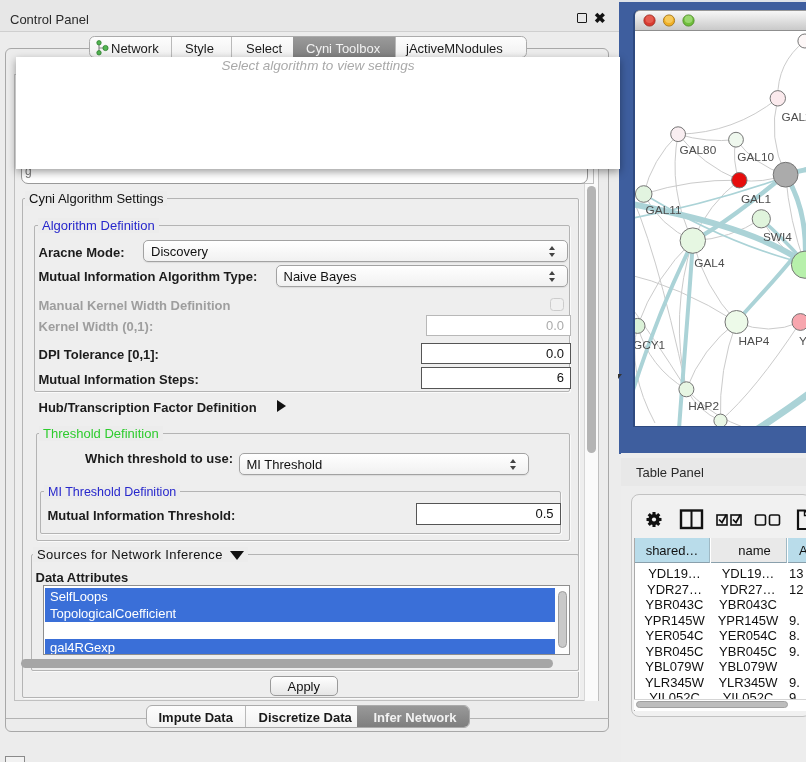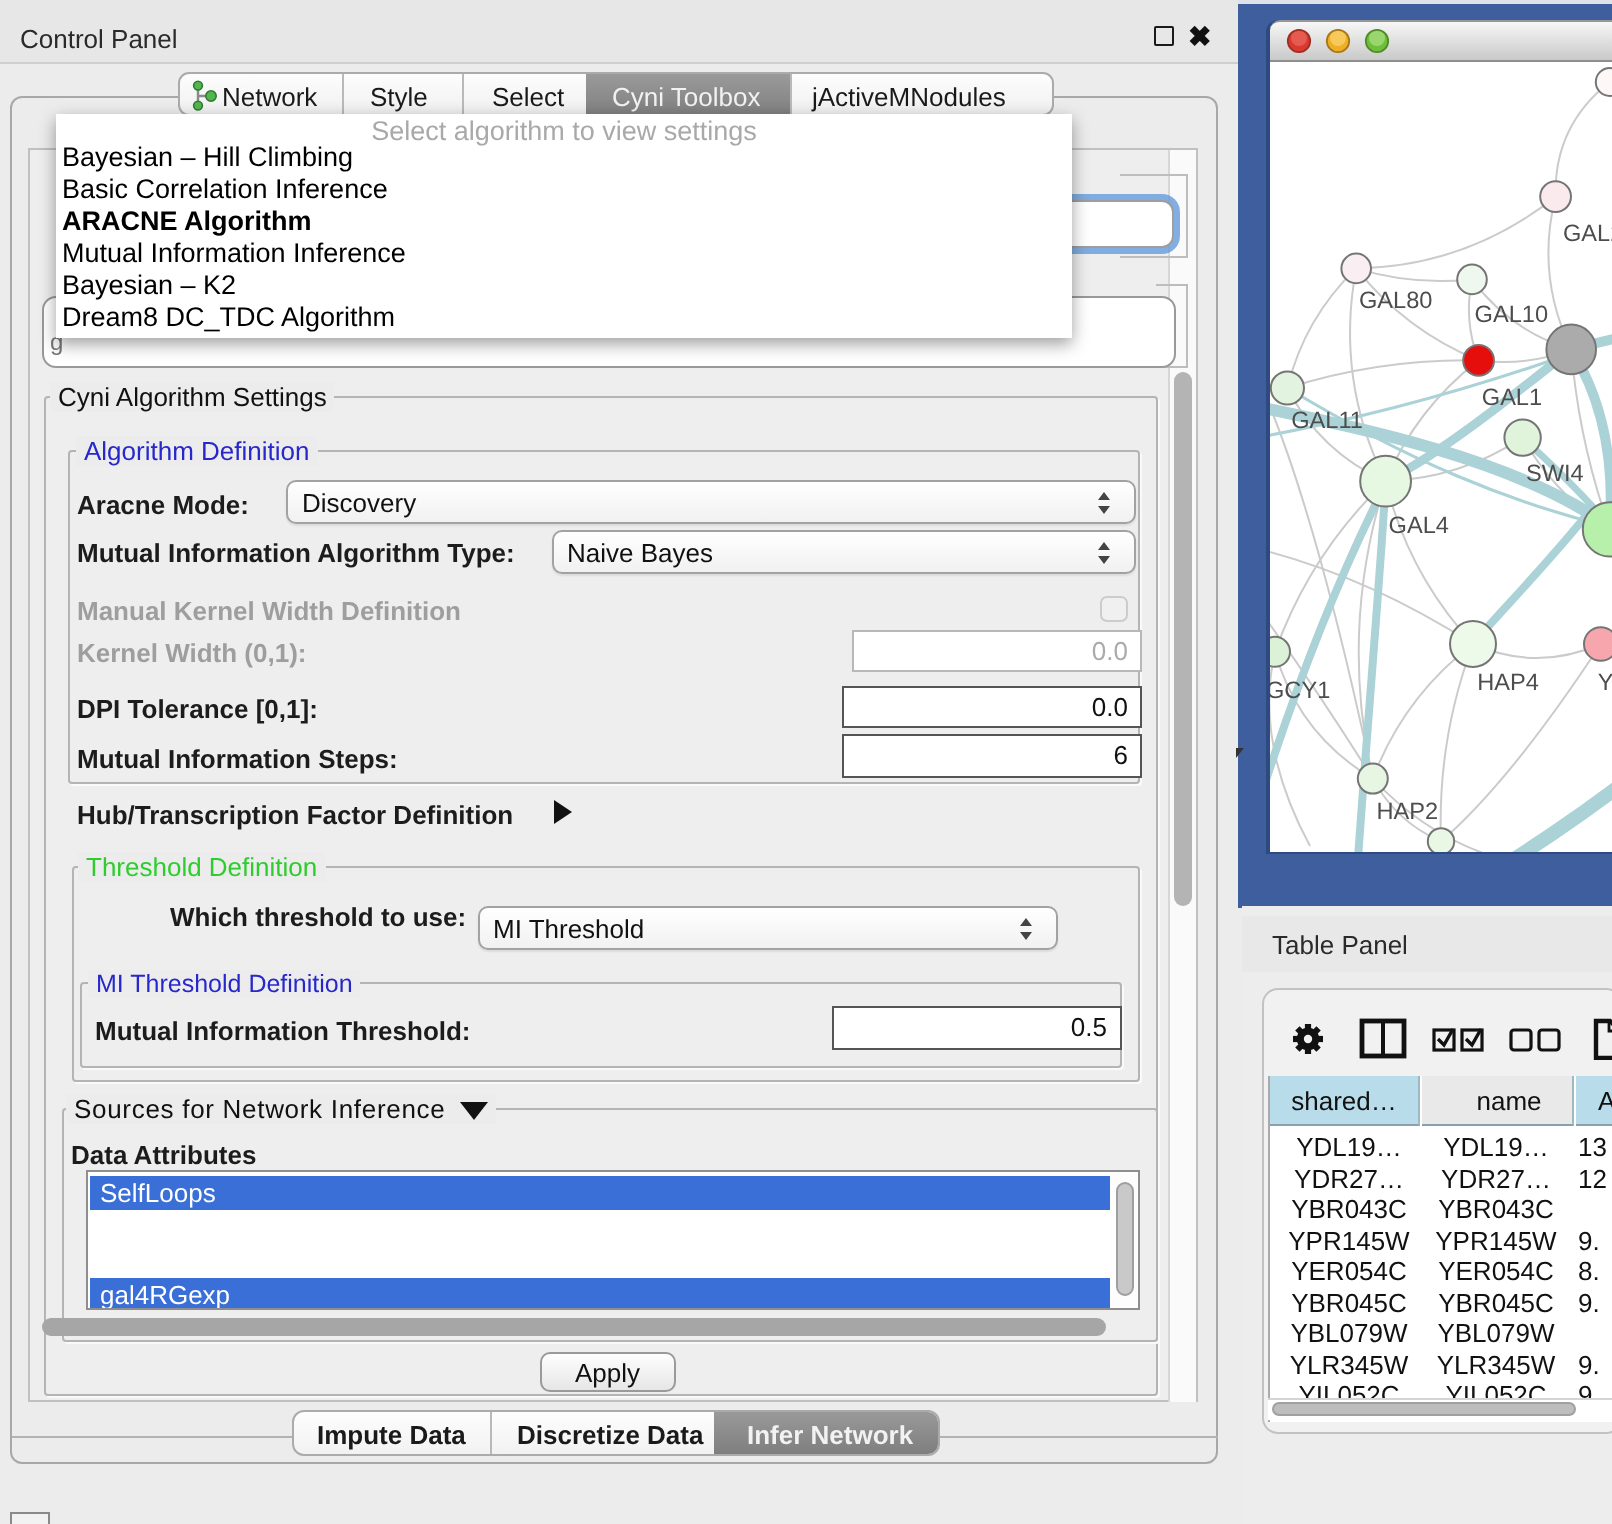--- a/index.html
+++ b/index.html
@@ -126,20 +126,21 @@
 <div class="lbl" style="left:47.5px;top:507.5px;">Mutual Information Threshold:</div>
 <div class="field" style="left:415.5px;top:503px;width:145px;height:21.5px;">0.5</div>
 
 <div class="etch" style="left:31px;top:553.5px;width:547.5px;height:117.5px;"></div>
 <div class="gtitle" style="left:33px;top:547px;color:#111;letter-spacing:0.35px;">Sources for Network Inference <span style="display:inline-block;width:0;height:0;border-left:7px solid transparent;border-right:7px solid transparent;border-top:9px solid #111;vertical-align:middle;margin-left:3px;"></span></div>
 
 <div class="lbl" style="left:35.5px;top:569.5px;">Data Attributes</div>
 
 <div class="abs" style="left:43px;top:585px;width:527px;height:70px;background:#fff;border:1px solid #8e8e8e;overflow:hidden;">
   <div style="position:absolute;left:1px;top:1.5px;width:510px;height:17px;background:#3a6fd8;color:#fff;font-size:13px;padding:1px 0 0 5px;">SelfLoops</div>
+  <div style="position:absolute;left:1px;top:18.6px;width:510px;height:17px;background:#3a6fd8;color:#fff;font-size:13px;padding:1px 0 0 5px;">TopologicalCoefficient</div>
   <div style="position:absolute;left:1px;top:52.8px;width:510px;height:17px;background:#3a6fd8;color:#fff;font-size:13px;padding:1px 0 0 5px;">gal4RGexp</div>
   <div style="position:absolute;right:0px;top:0;width:14px;height:70px;background:#fdfdfd;"></div>
   <div style="position:absolute;right:2.5px;top:5px;width:9px;height:57px;background:#c9c9c9;border:1px solid #9e9e9e;border-radius:5px;"></div>
 </div>
 
 <div class="abs" style="left:21px;top:658.5px;width:532px;height:9px;background:#a6a6a6;border-radius:5px;"></div>
 
 <div class="abs" style="left:270px;top:676px;width:67.5px;height:20px;border:1px solid #9a9a9a;border-radius:5px;background:linear-gradient(#fefefe,#e6e6e6);font-size:13px;color:#111;text-align:center;padding-top:2px;">Apply</div>
 
 <div class="abs" style="left:5.5px;top:717.5px;width:603px;height:1px;background:#b3b3b3;"></div>
@@ -150,30 +151,22 @@
   <div class="abs" style="left:99.5px;top:0;width:110.5px;height:23px;"></div>
   <div class="abs" style="left:112px;top:4px;">Discretize Data</div>
   <div class="abs" style="left:210px;top:0;width:114px;height:23px;background:linear-gradient(#999,#7c7c7c);"></div>
   <div class="abs" style="left:227px;top:4px;color:#f2f2f2;">Infer Network</div>
 </div>
 
 <div class="abs" style="left:4.5px;top:756px;width:20px;height:10px;border:1.5px solid #8a8a8a;background:#f2f2f2;"></div>
 
 <div class="abs" style="left:617.5px;top:373.5px;width:0;height:0;border-top:5px solid #333;border-right:4px solid transparent;"></div>
 
-<div class="abs" style="left:28px;top:56.5px;width:508px;height:112.5px;background:#fff;box-shadow:0 3px 8px rgba(0,0,0,0.38);z-index:5;">
+<div class="abs" style="left:16px;top:56.5px;width:604px;height:112.5px;background:#fff;box-shadow:0 3px 8px rgba(0,0,0,0.38);z-index:5;font-style:italic;">
   <div style="position:absolute;left:0;top:1.5px;width:100%;text-align:center;font-size:13.5px;color:#a9a9a9;">Select algorithm to view settings</div>
-  <div style="position:absolute;left:3px;top:14.5px;font-size:13.5px;color:#000;line-height:16.1px;white-space:nowrap;">
-    Bayesian – Hill Climbing<br>
-    Basic Correlation Inference<br>
-    <span class="b">ARACNE Algorithm</span><br>
-    Mutual Information Inference<br>
-    Bayesian – K2<br>
-    Dream8 DC_TDC Algorithm
-  </div>
 </div>
 
 <div class="abs" style="left:633px;top:9.5px;width:173px;height:417px;background:#2e4a80;border-top-left-radius:6px;"></div>
 <div class="abs" style="left:634.5px;top:10px;width:171.5px;height:21px;background:linear-gradient(#f7f7f7,#c9c9c9);border-top:1px solid #979797;border-bottom:1px solid #8f8f8f;border-top-left-radius:5px;"></div>
 <svg class="abs" style="left:634.5px;top:10px;" width="80" height="21" viewBox="0 0 80 21">
   <circle cx="14.5" cy="10.5" r="5.6" fill="#d93a30"></circle>
   <circle cx="14.5" cy="9" r="4" fill="#ea6a5c" opacity="0.7"></circle>
   <circle cx="14.5" cy="10.5" r="5.6" fill="none" stroke="#9f2e22" stroke-width="0.9"></circle>
   <circle cx="34" cy="10.5" r="5.6" fill="#efaf25"></circle>
   <circle cx="34" cy="9" r="4" fill="#f7cf68" opacity="0.8"></circle>

